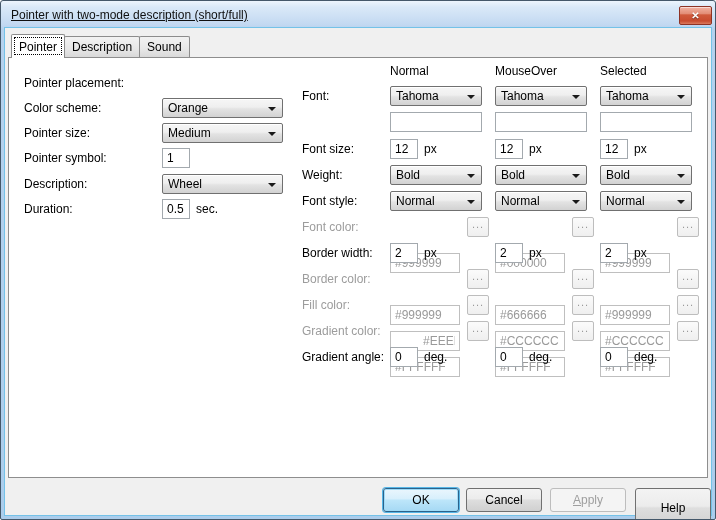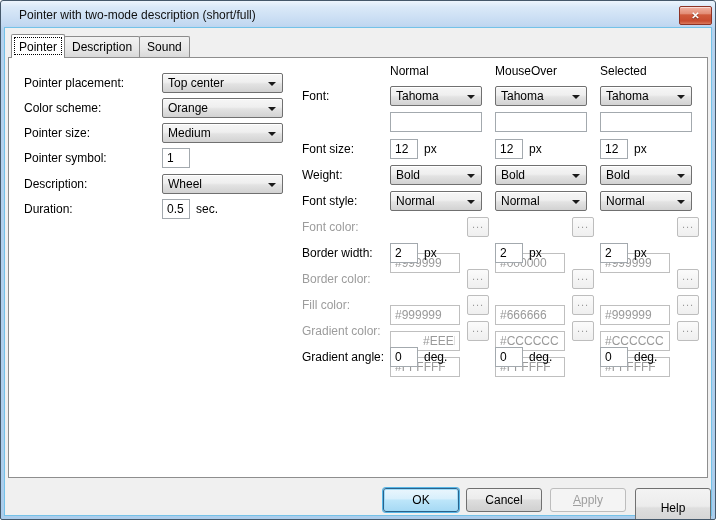--- a/index.html
+++ b/index.html
@@ -4,21 +4,21 @@
 <style>
   html,body{margin:0;padding:0;background:#ffffff;}
   *{box-sizing:border-box;}
   .window{
     position:relative;width:716px;height:520px;
     border:1px solid #45586a;border-radius:3px 3px 2px 2px;
     background:linear-gradient(to bottom,#edf5fd 0px,#dae9f8 6px,#c2d8f1 24px,#b5d2ee 28px,#abcdec 100%);
     font-family:"Liberation Sans",sans-serif;font-size:12px;color:#000;overflow:hidden;
   }
   .titlebar{position:absolute;left:0;top:0;right:0;height:27px;}
-  .title-text{position:absolute;left:18px;top:7px;font-size:12px;color:#101010;white-space:nowrap;}
+  .title-text{position:absolute;left:10px;top:7px;font-size:12px;color:#101010;white-space:nowrap;text-decoration:underline;}
   .close-btn{
     position:absolute;left:678px;top:5px;width:33px;height:19px;
     border:1px solid #8e3325;border-radius:2px;
     background:linear-gradient(to bottom,#f2b3a3 0%,#e28c76 40%,#d05a3d 46%,#c84c30 82%,#da7a5e 100%);
     box-shadow:inset 0 1px 0 rgba(255,255,255,.55);
     display:flex;align-items:center;justify-content:center;padding:0;cursor:default;
   }
   .close-glyph{color:#fff;font-size:10px;font-weight:bold;line-height:1;text-shadow:0 1px 1px rgba(0,0,0,.45);}
   .client{position:absolute;left:4px;top:27px;right:4px;bottom:4px;background:#f0f0f0;outline:1px solid #74c2e8;}
   #tabstrip{position:absolute;left:10px;top:33px;height:24px;display:flex;align-items:flex-end;z-index:3;}
@@ -79,24 +79,20 @@
       </div>
       <div class="tab">
         <span class="tab-label">Description</span>
       </div>
       <div class="tab">
         <span class="tab-label">Sound</span>
       </div>
     </div>
   <div class="page" id="tab-page">
       <span class="lbl" style="left: 15px; top: 18px;">Pointer placement:</span>
-      <div class="combo" style="left: 153px; top: 15px; width: 121px; height: 20px;">
-        <span class="combo-text">Top center</span>
-        <span class="combo-arrow"></span>
-      </div>
       <span class="lbl" style="left: 15px; top: 43px;">Color scheme:</span>
       <div class="combo" style="left: 153px; top: 40px; width: 121px; height: 20px;">
         <span class="combo-text">Orange</span>
         <span class="combo-arrow"></span>
       </div>
       <span class="lbl" style="left: 15px; top: 68px;">Pointer size:</span>
       <div class="combo" style="left: 153px; top: 65px; width: 121px; height: 20px;">
         <span class="combo-text">Medium</span>
         <span class="combo-arrow"></span>
       </div>

